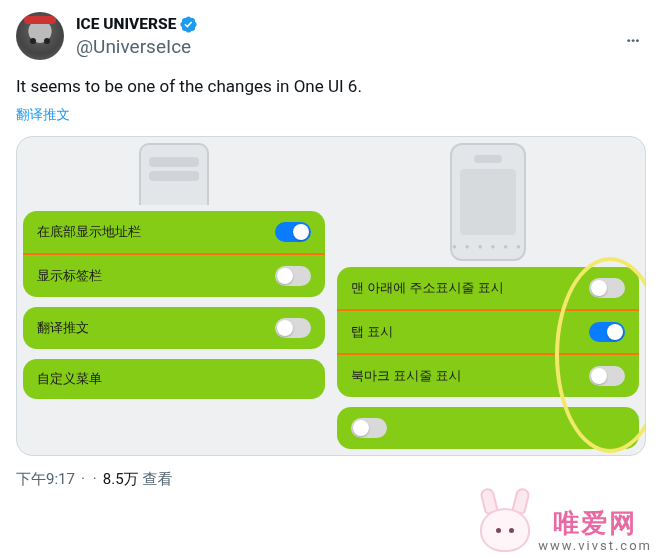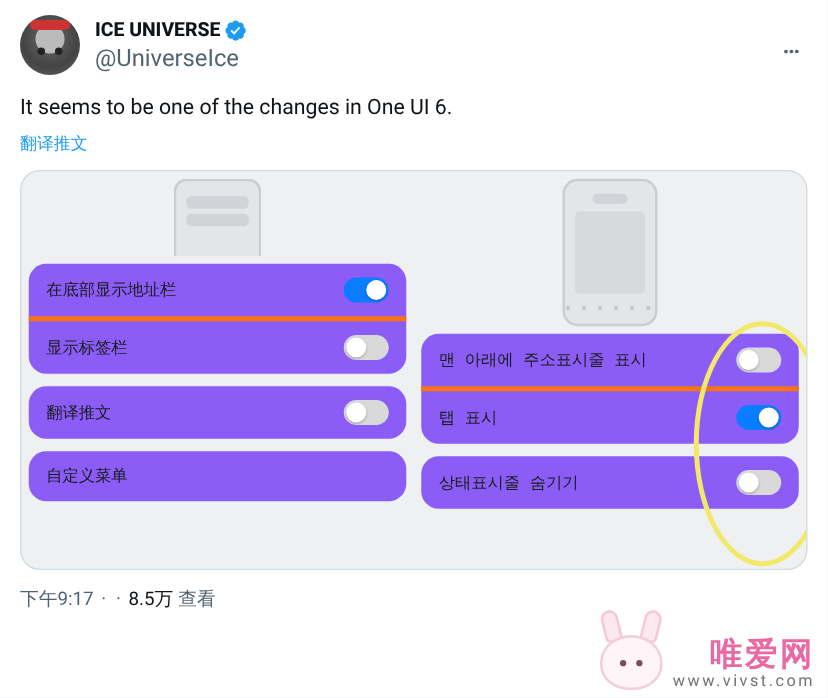--- a/index.html
+++ b/index.html
@@ -25,42 +25,42 @@
   .phone-mock { width: 70px; height: 62px; margin: 0 auto 6px; position: relative; }
   .phone-frame { position: absolute; inset: 0; border: 2px solid #c9ced3; border-bottom: none; border-radius: 10px 10px 0 0; background: #e3e6e9; }
   .panel.right .phone-mock { height: 118px; width: 76px; }
   .panel.right .phone-frame { border-radius: 12px; border-bottom: 2px solid #c9ced3; }
   .mock-bar { position:absolute; left:10px; right:10px; height:10px; background:#d0d4d8; border-radius:4px; }
   .mock-bar.b1 { top:14px; }
   .mock-bar.b2 { top:28px; }
   .mock-pill { position:absolute; top:12px; left:24px; width:28px; height:8px; background:#d0d4d8; border-radius:4px; }
   .mock-rect { position:absolute; top:26px; left:10px; right:10px; bottom:26px; background:#d7dadd; border-radius:4px; }
   .mock-dots { position:absolute; bottom:10px; left:0; right:0; text-align:center; color:#c3c7cb; font-size:8px; letter-spacing:3px; }
-  .settings-group { background: #8b5cf6; border-radius: 14px; margin-bottom: 10px; font-family: Liberation Mono, monospace; }
+  .settings-group { background: #84cc16; border-radius: 14px; margin-bottom: 10px; }
   .row { display: flex; align-items: center; justify-content: space-between; padding: 11px 14px; }
-  .row + .row { border-top: 4px solid #f97316; }
+  .row + .row { border-top: 2px solid #f97316; }
   .row-label { font-size: 13px; color: #1b1b1b; }
   .panel.right .row-label { font-size: 13px; }
   .toggle { width: 36px; height: 20px; border-radius: 20px; background: #d9d9d9; position: relative; flex-shrink: 0; }
   .toggle::after { content:""; position:absolute; width:16px; height:16px; border-radius:50%; background:#fff; top:2px; left:2px; box-shadow: 0 1px 2px rgba(0,0,0,0.25); }
   .toggle.on { background: #0a7cff; }
   .toggle.on::after { left:auto; right:2px; }
   .highlight-ellipse { position: absolute; right: -20px; top: 120px; width: 110px; height: 196px; border: 4px solid #f2e96b; border-radius: 50%; pointer-events: none; }
   .meta { color: #536471; font-size: 15px; margin-top: 14px; display: flex; align-items: flex-start; gap: 4px; flex-wrap: wrap; }
   .meta .dot { padding: 0 2px; }
   .meta .bold { color: #0f1419; font-weight: 400; }
   .watermark { position: absolute; right: 10px; bottom: 6px; display: flex; align-items: flex-end; gap: 6px; pointer-events: none; }
   .bunny { width: 54px; height: 60px; position: relative; }
   .bunny .ear { position:absolute; width:14px; height:26px; background:#fce8ef; border:2px solid #f6c8d7; border-radius:10px 10px 6px 6px; top:-4px; }
   .bunny .ear.l { left:4px; transform:rotate(-14deg); }
   .bunny .ear.r { right:4px; transform:rotate(14deg); }
   .bunny .head { position:absolute; bottom:0; left:2px; right:2px; height:44px; background:#fff4f8; border:2px solid #f4cddb; border-radius:50% 50% 46% 46%; }
   .bunny .eye { position:absolute; width:5px; height:5px; background:#7a4c58; border-radius:50%; top:18px; }
   .bunny .eye.l { left:14px; } .bunny .eye.r { right:14px; }
-  .wm-text { text-align: right; line-height: 1; }
+  .wm-text { text-align: center; line-height: 1; }
   .wm-cn { font-size: 26px; font-weight: 700; color: #e96aa3; font-family: "STKaiti","Kaiti SC",serif; letter-spacing: 2px; }
   .wm-url { font-size: 13px; color: #737373; letter-spacing: 2px; margin-top: 2px; }
 </style>
 </head>
 <body>
 
 <div class="tweet">
   <div class="header">
     <div class="avatar"></div>
     <div class="names">
@@ -119,24 +119,27 @@
         </div>
         <div class="settings-group">
           <div class="row">
             <span class="row-label">맨 아래에 주소표시줄 표시</span>
             <span class="toggle"></span>
           </div>
           <div class="row">
             <span class="row-label">탭 표시</span>
             <span class="toggle on"></span>
           </div>
+          <div class="row">
+            <span class="row-label">북마크 표시줄 표시</span>
+            <span class="toggle"></span>
+          </div>
         </div>
         <div class="settings-group">
           <div class="row">
-            <span class="row-label">상태표시줄 숨기기</span>
             <span class="toggle"></span>
           </div>
         </div>
         <div class="highlight-ellipse"></div>
       </div>
     </div>
   </div>
 
   <div class="meta">
     <span>下午9:17</span>

